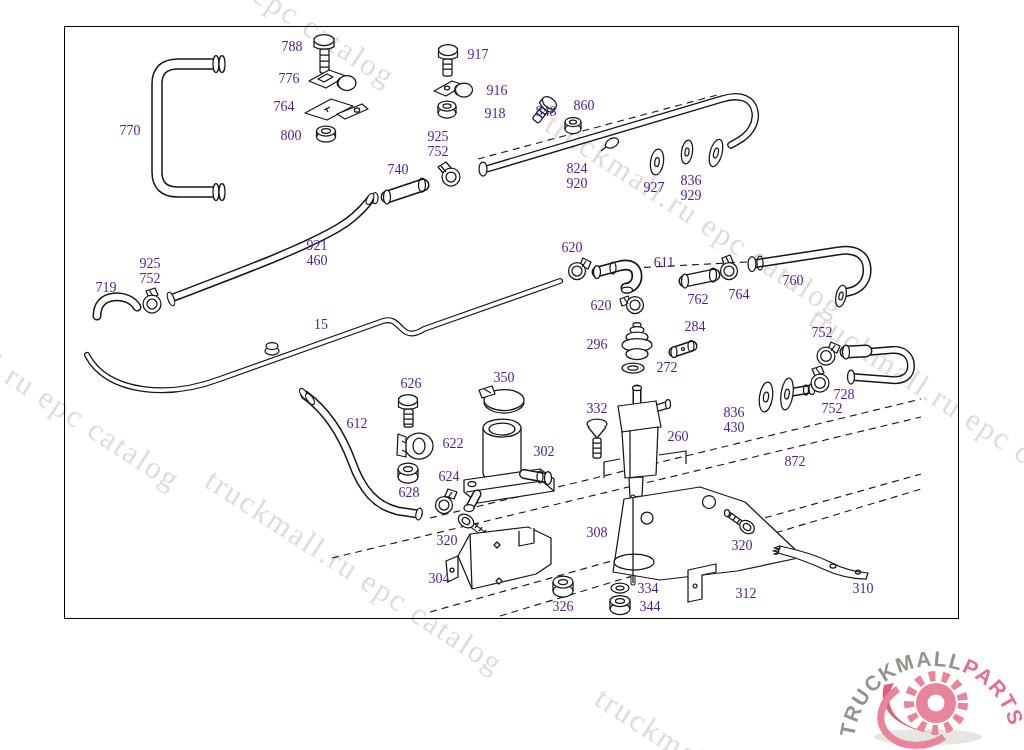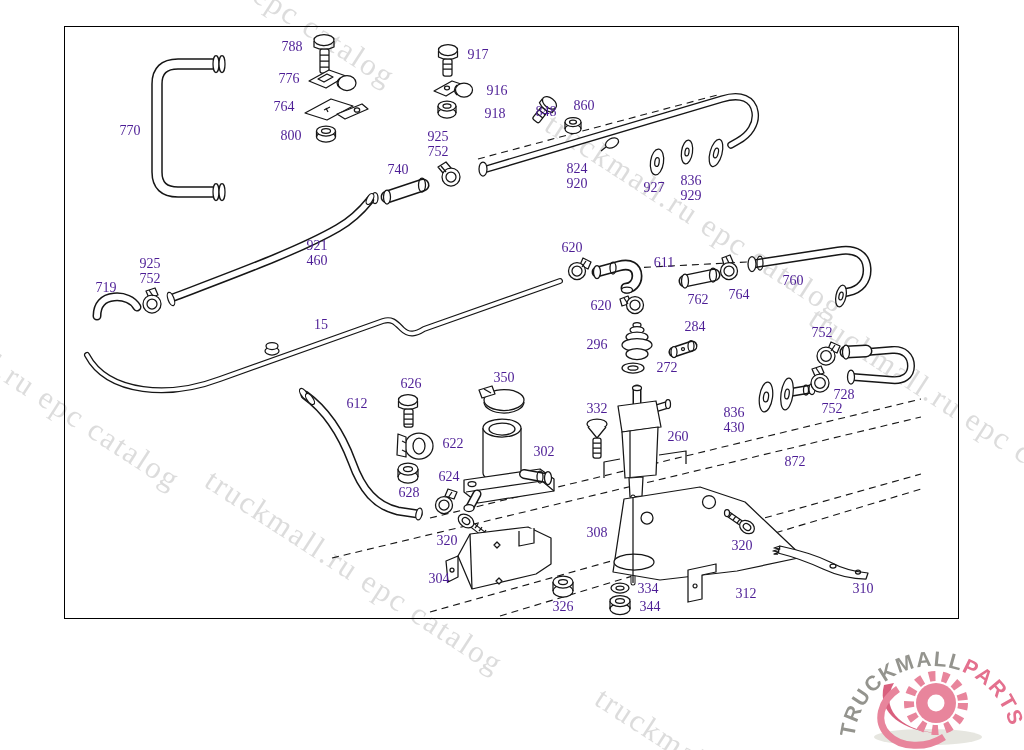--- a/index.html
+++ b/index.html
@@ -569,21 +569,21 @@
       </div>
       <div class="plabel" style="left: 795px; top: 422px; margin-top: 40px;">
         <span>872</span>
       </div>
       <div class="plabel" style="left: 832px; top: 409px;">
         <span>752</span>
       </div>
       <div class="plabel" style="left: 411px; top: 384px;">
         <span>626</span>
       </div>
-      <div class="plabel" style="left: 357px; top: 404px;">
+      <div class="plabel" style="left: 357px; top: 424px;">
         <span>612</span>
       </div>
       <div class="plabel" style="left: 504px; top: 378px;">
         <span>350</span>
       </div>
       <div class="plabel" style="left: 453px; top: 444px;">
         <span>622</span>
       </div>
       <div class="plabel" style="left: 544px; top: 452px;">
         <span>302</span>

